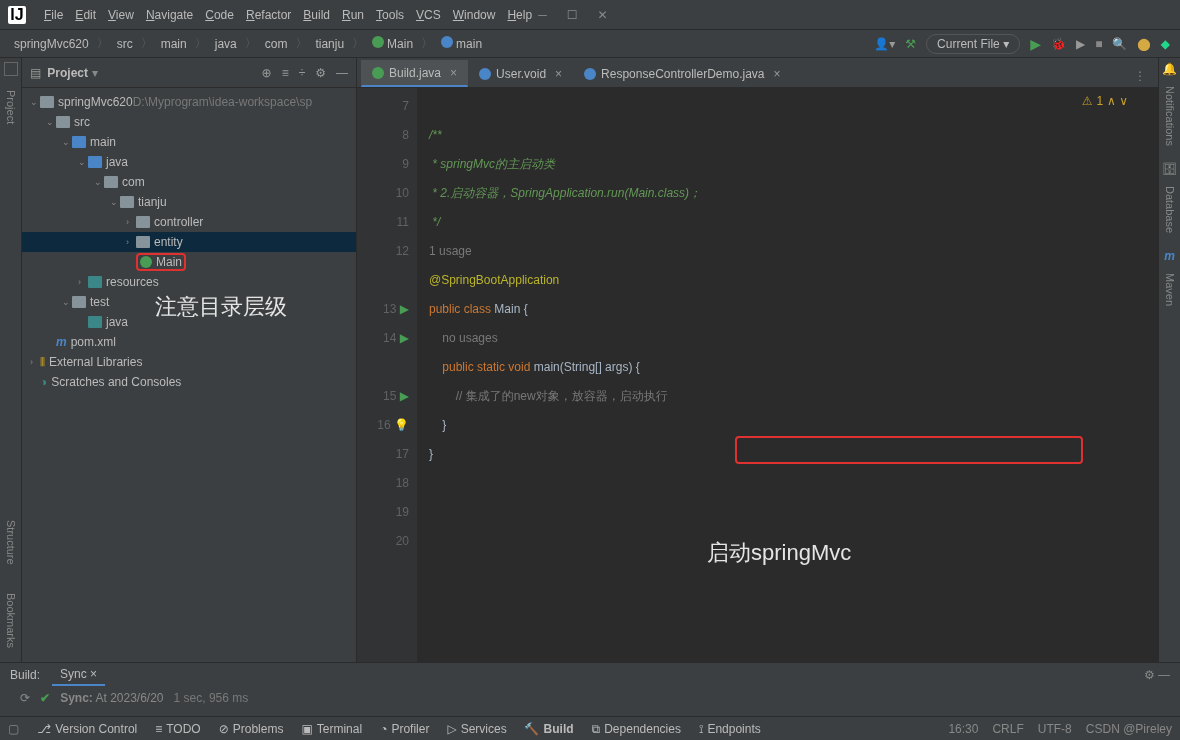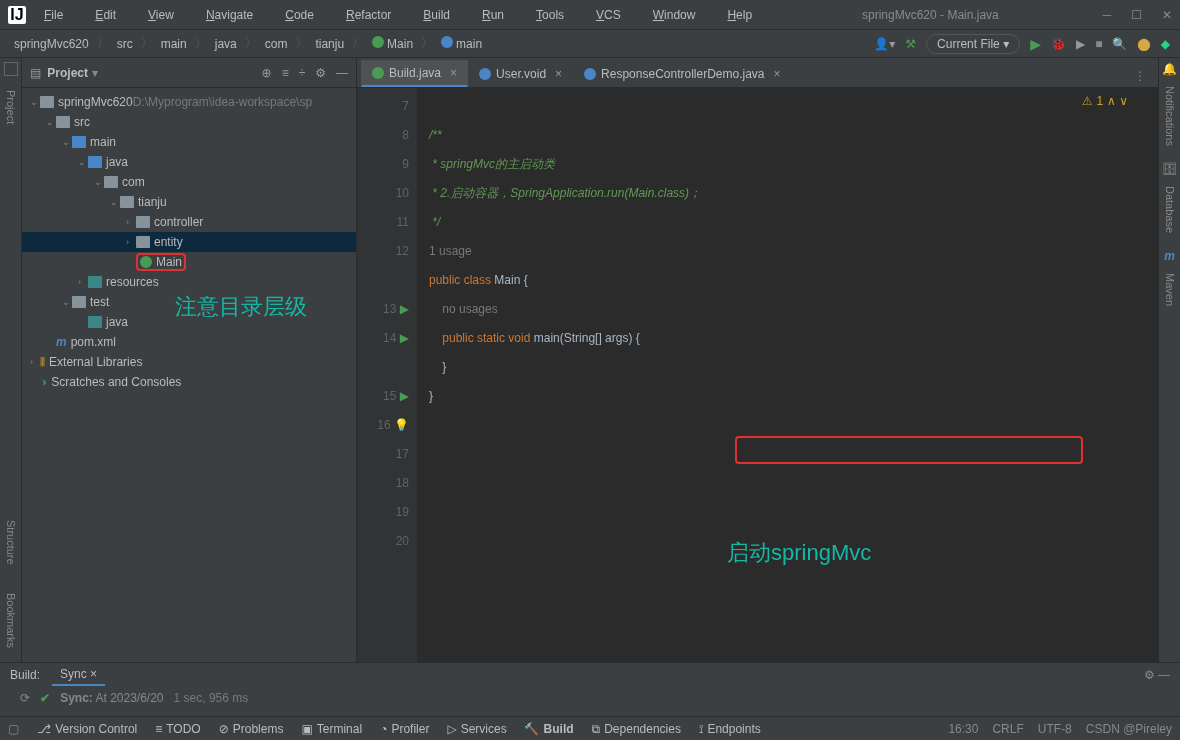--- a/index.html
+++ b/index.html
@@ -1,19 +1,19 @@
 <!DOCTYPE html>
 <html><head>
 <meta charset="utf-8">
 <style>
 * { margin:0; padding:0; box-sizing:border-box; font-family:"Segoe UI",Arial,sans-serif; font-size:12px; }
 body { width:1180px; height:740px; background:#3c3f41; color:#bbb; overflow:hidden; position:relative; }
 .titlebar { height:30px; background:#3c3f41; display:flex; align-items:center; padding:0 8px; border-bottom:1px solid #2b2b2b; }
 .tb-logo { width:18px; height:18px; background:#fff; border-radius:2px; margin-right:12px; display:flex; align-items:center; justify-content:center; font-weight:bold; color:#000; font-size:16px; }
-.menu { display:flex; gap:20px;justify-content:center; }
+.menu { display:flex; gap:0;justify-content:center; }
 .menu span { padding:3px 6px; cursor:pointer; }
 .menu u { text-decoration:underline; }
 .tb-title { flex:1; text-align:center; color:#8a8a8a; }
 .tb-winctl { display:flex; gap:20px; color:#8a8a8a; }
 .tb-winctl span { cursor:pointer; }
 .navbar { height:28px; background:#3c3f41; display:flex; align-items:center; padding:0 10px; border-bottom:1px solid #2b2b2b; }
 .crumb { display:flex; align-items:center; gap:2px; }
 .crumb .seg { padding:2px 4px; color:#bbb; }
 .crumb .sep { color:#666; margin:0 2px; }
 .nav-right { margin-left:auto; display:flex; align-items:center; gap:10px; }
@@ -31,21 +31,21 @@
 .tree-row { display:flex; align-items:center; height:20px; padding-left:8px; cursor:pointer; white-space:nowrap; overflow:hidden; }
 .tree-row.selected { background:#0d293e; }
 .indent { display:inline-block; }
 .arw { display:inline-block; width:10px; color:#888; font-size:9px; }
 .fold-ico { width:14px; height:12px; background:#87939a; margin-right:4px; border-radius:1px; display:inline-block; }
 .fold-ico.blue { background:#4a86c7; }
 .fold-ico.teal { background:#3b8686; }
 .node-txt { color:#bbb; }
 .node-txt.dim { color:#787878; }
 .highlight-box { border:2px solid #e03131; border-radius:4px; padding:0 2px; display:inline-flex; align-items:center; }
-.anno-red { position:absolute; color:#14b8a6; font-size:22px; font-weight:500; pointer-events:none; z-index:5;margin-left:20px; }
+.anno-red { position:absolute; color:#e5e5e5; font-size:22px; font-weight:500; pointer-events:none; z-index:5; }
 .editor { flex:1; display:flex; flex-direction:column; background:#2b2b2b; }
 .tabs { height:30px; background:#3c3f41; display:flex; align-items:flex-end; padding:0 4px; border-bottom:1px solid #2b2b2b; }
 .tab { padding:5px 10px; background:#3c3f41; color:#bbb; display:flex; align-items:center; gap:5px; cursor:pointer; border:1px solid transparent; }
 .tab.active { background:#4e5254; border-bottom:2px solid #4a86c7; }
 .tab-close { color:#999; margin-left:4px; }
 .file-ico { width:12px; height:12px; border-radius:50%; background:#4a86c7; display:inline-block; }
 .file-ico.green { background:#499c54; }
 .code-area { flex:1; display:flex; font-family:"JetBrains Mono",Consolas,monospace; font-size:14px; position:relative; overflow:hidden; }
 .gutter { width:60px; background:#313335; color:#606366; text-align:right; padding:4px 8px 4px 4px; }
 .gutter div { height:29px; line-height:29px; }
@@ -82,21 +82,20 @@
       <span><u>N</u>avigate</span>
       <span><u>C</u>ode</span>
       <span><u>R</u>efactor</span>
       <span><u>B</u>uild</span>
       <span><u>R</u>un</span>
       <span><u>T</u>ools</span>
       <span><u>V</u>CS</span>
       <span><u>W</u>indow</span>
       <span><u>H</u>elp</span>
     </div>
-  <div class="tb-title">springMvc620 - Main.java</div>
   <div class="tb-winctl">
     <span>─</span>
     <span>☐</span>
     <span>✕</span>
   </div>
 </div>
 
 <div class="navbar">
   <div class="crumb" id="crumbs">
       <span class="seg">springMvc620</span>
@@ -288,23 +287,25 @@
       <div class="code" id="code">
         <div class="warn-badge">⚠ <span>1</span> ∧ ∨</div>
         <div class="code-hl-box" style="top:348px; left:318px; width:348px; height:28px"></div>
         <div class="anno-red" style="top:450px; left:290px">启动springMvc</div>
       <div class="line"> </div>
           <div class="line"><span class="cmt">/**</span></div>
           <div class="line"><span class="cmt"> * springMvc的主启动类</span></div>
           <div class="line"><span class="cmt"> * 2.启动容器，SpringApplication.run(Main.class)；</span></div>
           <div class="line"><span class="cmt"> */</span></div>
           <div class="line"><span class="hint">1 usage</span></div>
+          <div class="line"><span class="ann">@SpringBootApplication</span></div>
           <div class="line"><span class="kw">public class</span> Main {</div>
           <div class="line">    <span class="hint">no usages</span></div>
           <div class="line">    <span class="kw">public static void</span> <span class="cls">main</span>(String[] args) {</div>
+          <div class="line">        <span class="hint">// 集成了的new对象，放容器，启动执行</span></div>
           <div class="line">    }</div>
           <div class="line">}</div>
           <div class="line"> </div>
         </div>
     </div>
   </div>
 
   <div class="right-gutter">
     <span style="color:#999">🔔</span>
     <div class="vert-txt">Notifications</div>

